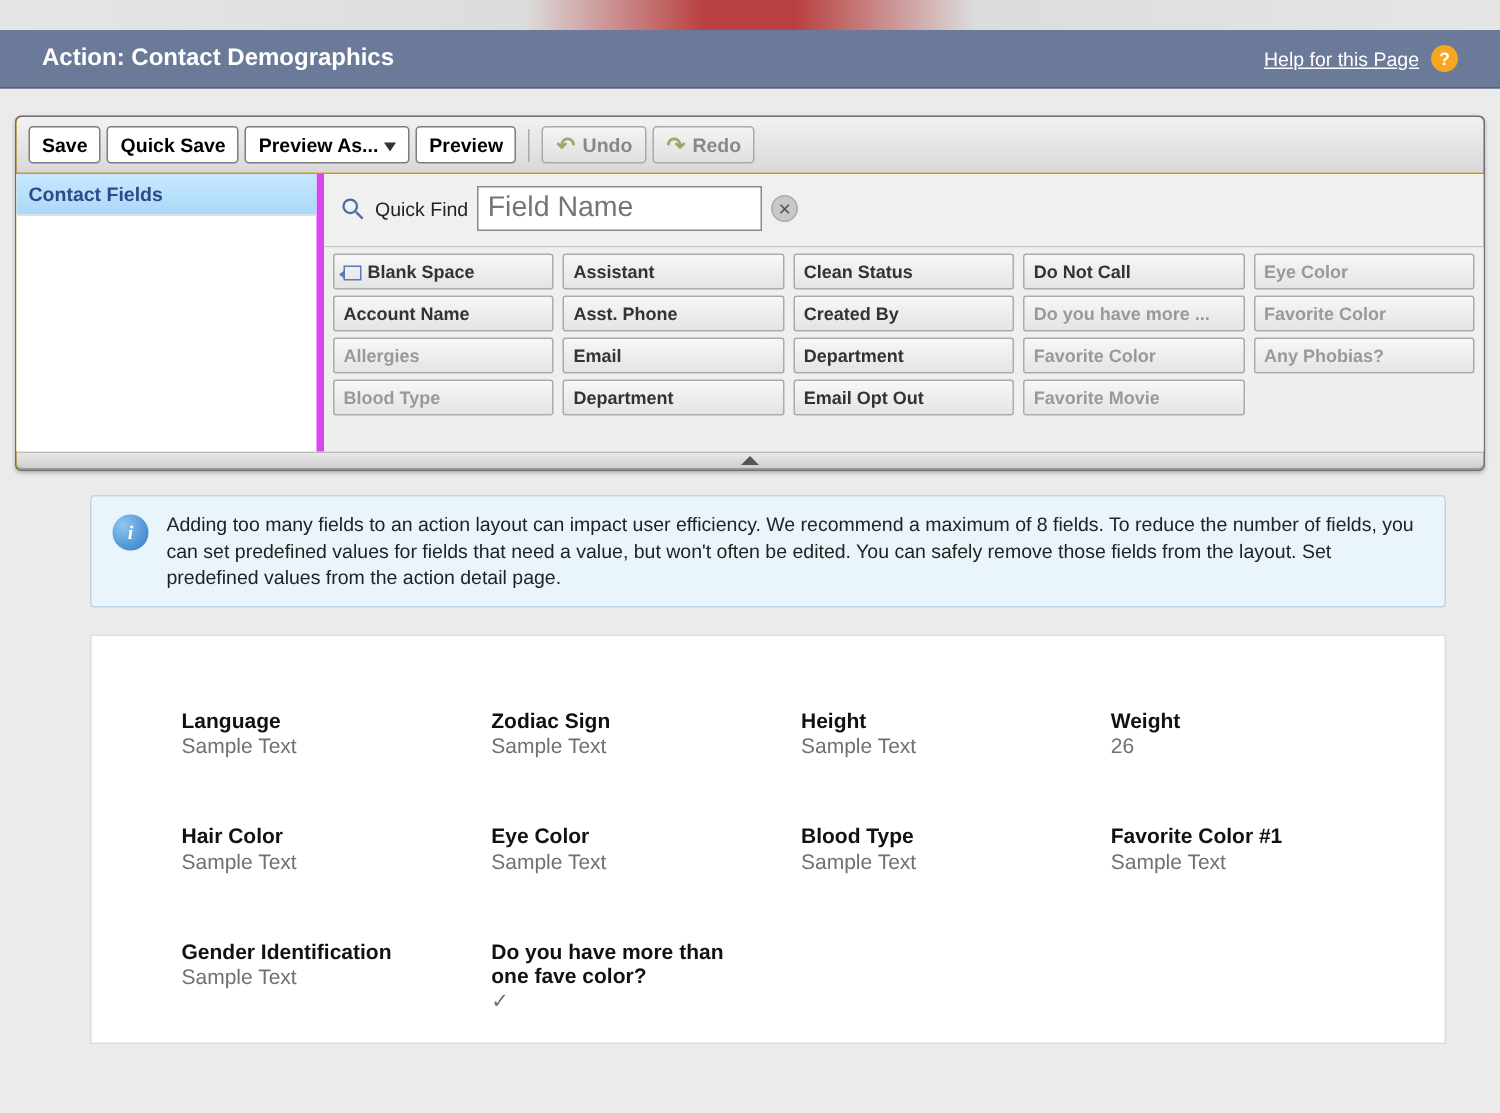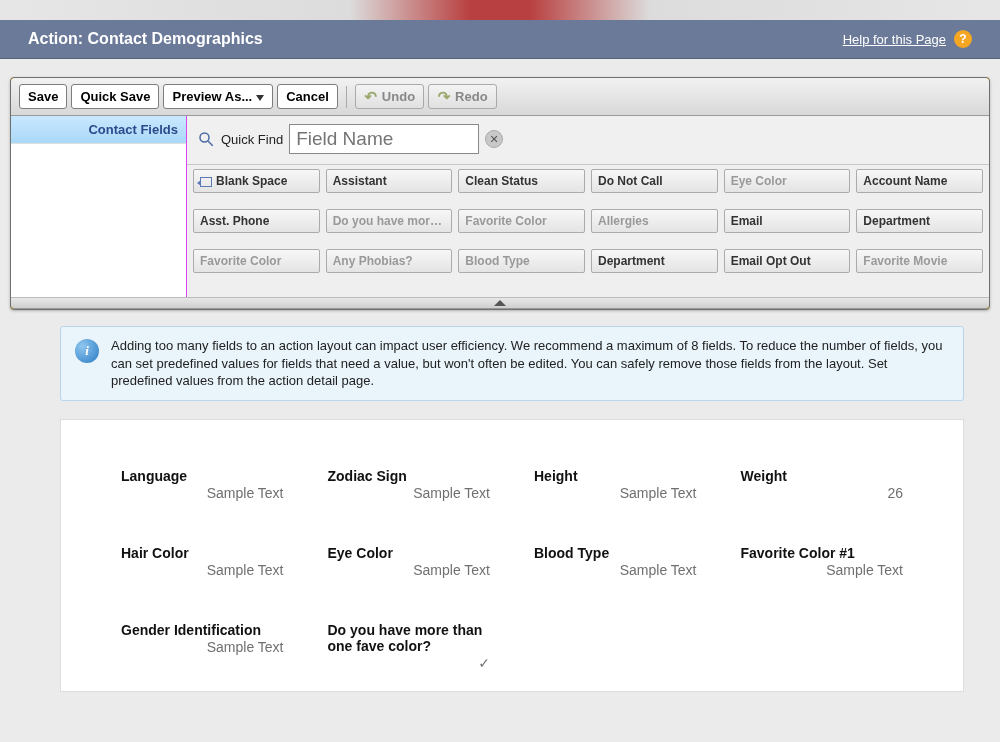--- a/index.html
+++ b/index.html
@@ -21,50 +21,50 @@
   .toolbar { background: linear-gradient(#f2f2f2,#d8d8d8); border-bottom: 1px solid #9a9a9a; padding: 6px 8px; display: flex; align-items: center; gap: 4px; border-top-left-radius:4px; border-top-right-radius:4px;}
   .btn { background: #fff; border: 1px solid #7d7d7d; border-radius: 3px; padding: 4px 8px; font-weight: bold; font-size: 13px; cursor: pointer; }
   .btn.dropdown::after { content: ""; display: inline-block; margin-left:4px; border-left:4px solid transparent; border-right:4px solid transparent; border-top:6px solid #333; vertical-align: middle; }
   .vsep { width:1px; height:22px; background:#aaa; margin:0 4px; }
   .btn.ghost { background: linear-gradient(#f4f4f4,#e0e0e0); color:#888; border-color:#aaa; display:flex; align-items:center; gap:4px;}
   .undo-icon, .redo-icon { width:14px; height:14px; display:inline-block; }
   .undo-icon::before { content:"↶"; color:#9aa86b; font-size:15px; line-height:14px; }
   .redo-icon::before { content:"↷"; color:#9aa86b; font-size:15px; line-height:14px; }
 
   .editor-body { display:flex; background:#f0f0f0; }
-  .sidebar-col { width:176px; min-height:180px; background:#fff; border-right:1px solid #d946ef;text-align:right; }
+  .sidebar-col { width:205px; min-height:180px; background:#fff; border-right:5px solid #d946ef; }
   .sidebar-item { padding:6px 8px; font-weight:bold; color:#2b4a8b; border-bottom:1px solid #e0e0e0; cursor:pointer; }
   .sidebar-item.selected { background: linear-gradient(#c9e8ff,#a9d8f8); }
 
   .palette-col { flex:1; display:flex; flex-direction:column; }
   .quickfind-row { display:flex; align-items:center; gap:6px; padding:8px 10px 10px 10px; border-bottom:1px solid #c8c8c8; }
   .search-icon { width:18px; height:18px; }
   .quickfind-label { font-weight:normal; }
   .quickfind-input { width:190px; padding:3px 6px; border:1px solid #8a8a8a; background:#fff; font-size:19px; color:#888; }
   .clear-btn { width:18px; height:18px; border-radius:50%; background:#c8c8c8; color:#555; display:flex; align-items:center; justify-content:center; font-size:11px; cursor:pointer; border:1px solid #aaa; }
 
-  .field-grid { display:grid; grid-template-columns: repeat(6, 1fr); gap:16px 6px; padding:4px 6px 24px 6px; background:#efefef; }
+  .field-grid { display:grid; grid-template-columns: repeat(5, 1fr); gap:4px 6px; padding:4px 6px 24px 6px; background:#efefef; }
   .field-chip { background: linear-gradient(#f7f7f7,#e4e4e4); border:1px solid #ababab; border-radius:2px; padding:4px 6px; font-size:12px; font-weight:bold; color:#333; cursor:grab; white-space:nowrap; overflow:hidden; text-overflow:ellipsis; }
   .field-chip.disabled { color:#999; }
   .field-chip .blank-icn { display:inline-block; width:12px; height:10px; border:1px solid #5b7ab5; margin-right:4px; vertical-align:middle; position:relative; }
   .field-chip .blank-icn::before{content:"";position:absolute;left:-4px;top:2px;border-top:3px solid transparent;border-bottom:3px solid transparent;border-right:4px solid #5b7ab5;}
 
   .grab-handle { height:12px; background: linear-gradient(#e8e8e8,#cfcfcf); border-top:1px solid #bbb; border-bottom:1px solid #9a9a9a; display:flex; justify-content:center; align-items:center; border-bottom-left-radius:4px; border-bottom-right-radius:4px;}
   .grab-handle::after { content:""; width:0; height:0; border-left:6px solid transparent; border-right:6px solid transparent; border-bottom:6px solid #555; }
 
   
   .info-box { margin: 12px 36px 0 60px; background:#e9f4fb; border:1px solid #b9d6ea; border-radius:3px; padding:10px 14px; display:flex; gap:12px; }
   .info-icon { width:24px; height:24px; border-radius:50%; background: radial-gradient(circle at 30% 30%, #8fc6f0, #2a7bc4); color:#fff; display:flex; align-items:center; justify-content:center; font-weight:bold; font-family: Georgia, serif; font-style:italic; flex-shrink:0; margin-top:2px;}
   .info-text { font-size:13px; line-height:1.35; color:#222; }
 
   
   .layout-card { margin: 18px 36px 0 60px; background:#fff; border:1px solid #dcdcdc; padding: 48px 60px 20px 60px; }
   .form-grid { display:grid; grid-template-columns: 1fr 1fr 1fr 1fr; column-gap: 60px; row-gap: 26px; gap: 44px; }
   .form-field .f-label { font-weight:bold; font-size:14px; color:#111; }
-  .form-field .f-value { color:#707070; font-size:14px; margin-top:1px;text-align:right; }
+  .form-field .f-value { color:#707070; font-size:14px; margin-top:1px; }
   .check { font-size:18px; color:#222; }
 </style>
 </head>
 <body>
 
 <div class="viewport">
   <div class="top-strip"></div>
 
   <div class="header-bar">
     <div class="header-title">
@@ -75,21 +75,21 @@
       <a class="help-link">Help for this Page</a>
       <div class="help-icon">?</div>
     </div>
   </div>
 
   <div class="editor-panel">
     <div class="toolbar">
       <button class="btn">Save</button>
       <button class="btn">Quick Save</button>
       <button class="btn dropdown">Preview As...</button>
-      <button class="btn">Cancel</button>
+      <button class="btn">Preview</button>
       <div class="vsep"></div>
       <button class="btn ghost">
         <span class="undo-icon"></span>
         <span>Undo</span>
       </button>
       <button class="btn ghost">
         <span class="redo-icon"></span>
         <span>Redo</span>
       </button>
     </div>
@@ -112,20 +112,21 @@
           <div class="clear-btn">✕</div>
         </div>
         <div class="field-grid" id="field-grid">
             <div class="field-chip"><span class="blank-icn"></span><span>Blank Space</span></div>
             <div class="field-chip"><span>Assistant</span></div>
             <div class="field-chip"><span>Clean Status</span></div>
             <div class="field-chip"><span>Do Not Call</span></div>
             <div class="field-chip disabled"><span>Eye Color</span></div>
             <div class="field-chip"><span>Account Name</span></div>
             <div class="field-chip"><span>Asst. Phone</span></div>
+            <div class="field-chip"><span>Created By</span></div>
             <div class="field-chip disabled"><span>Do you have more ...</span></div>
             <div class="field-chip disabled"><span>Favorite Color</span></div>
             <div class="field-chip disabled"><span>Allergies</span></div>
             <div class="field-chip"><span>Email</span></div>
             <div class="field-chip"><span>Department</span></div>
             <div class="field-chip disabled"><span>Favorite Color</span></div>
             <div class="field-chip disabled"><span>Any Phobias?</span></div>
             <div class="field-chip disabled"><span>Blood Type</span></div>
             <div class="field-chip"><span>Department</span></div>
             <div class="field-chip"><span>Email Opt Out</span></div>

